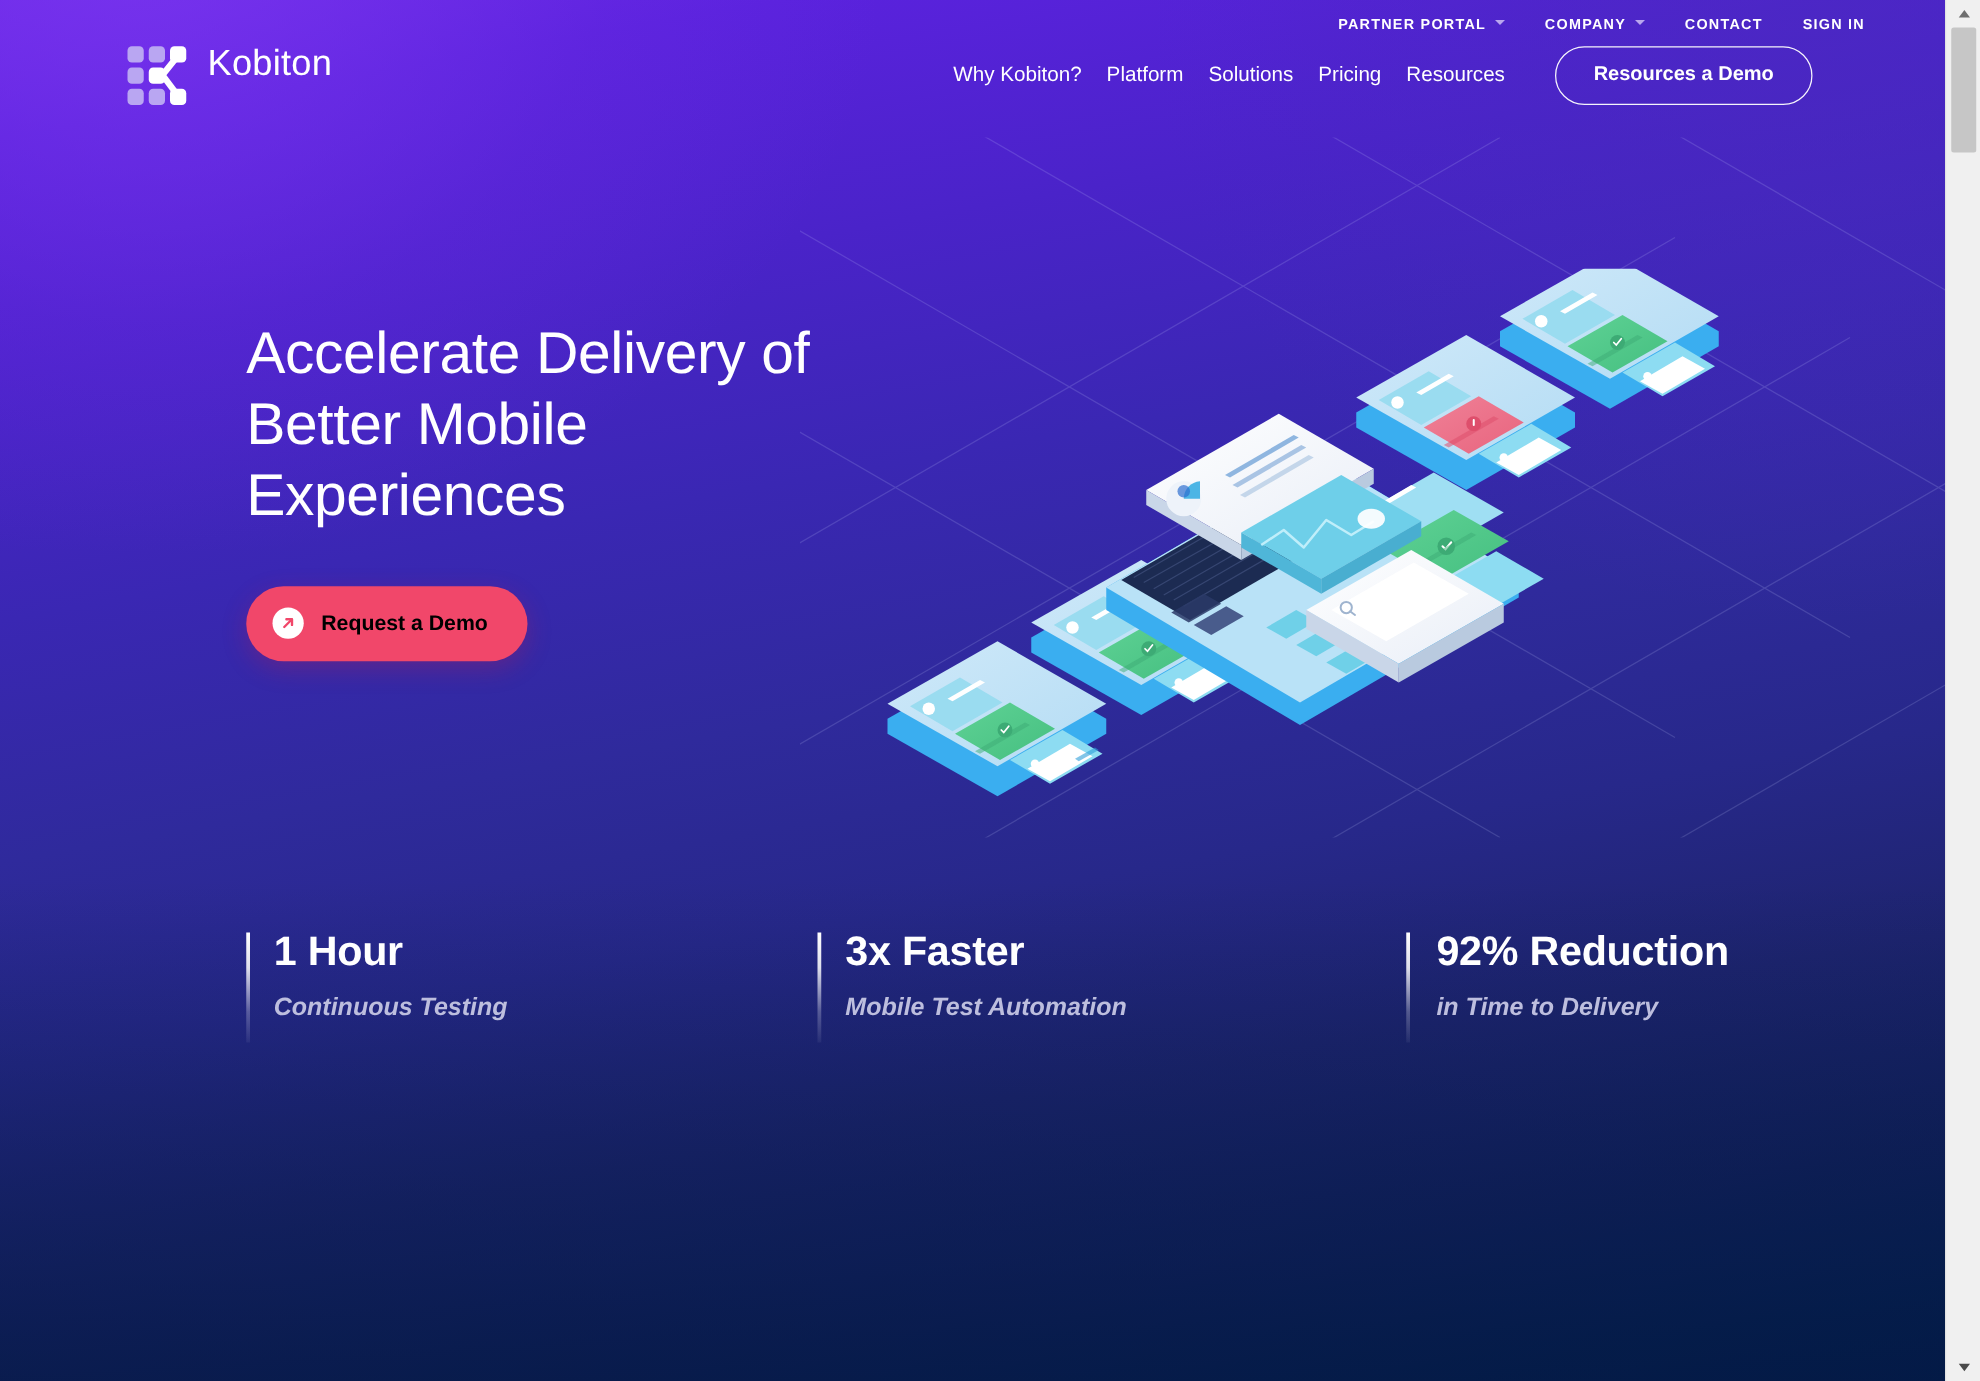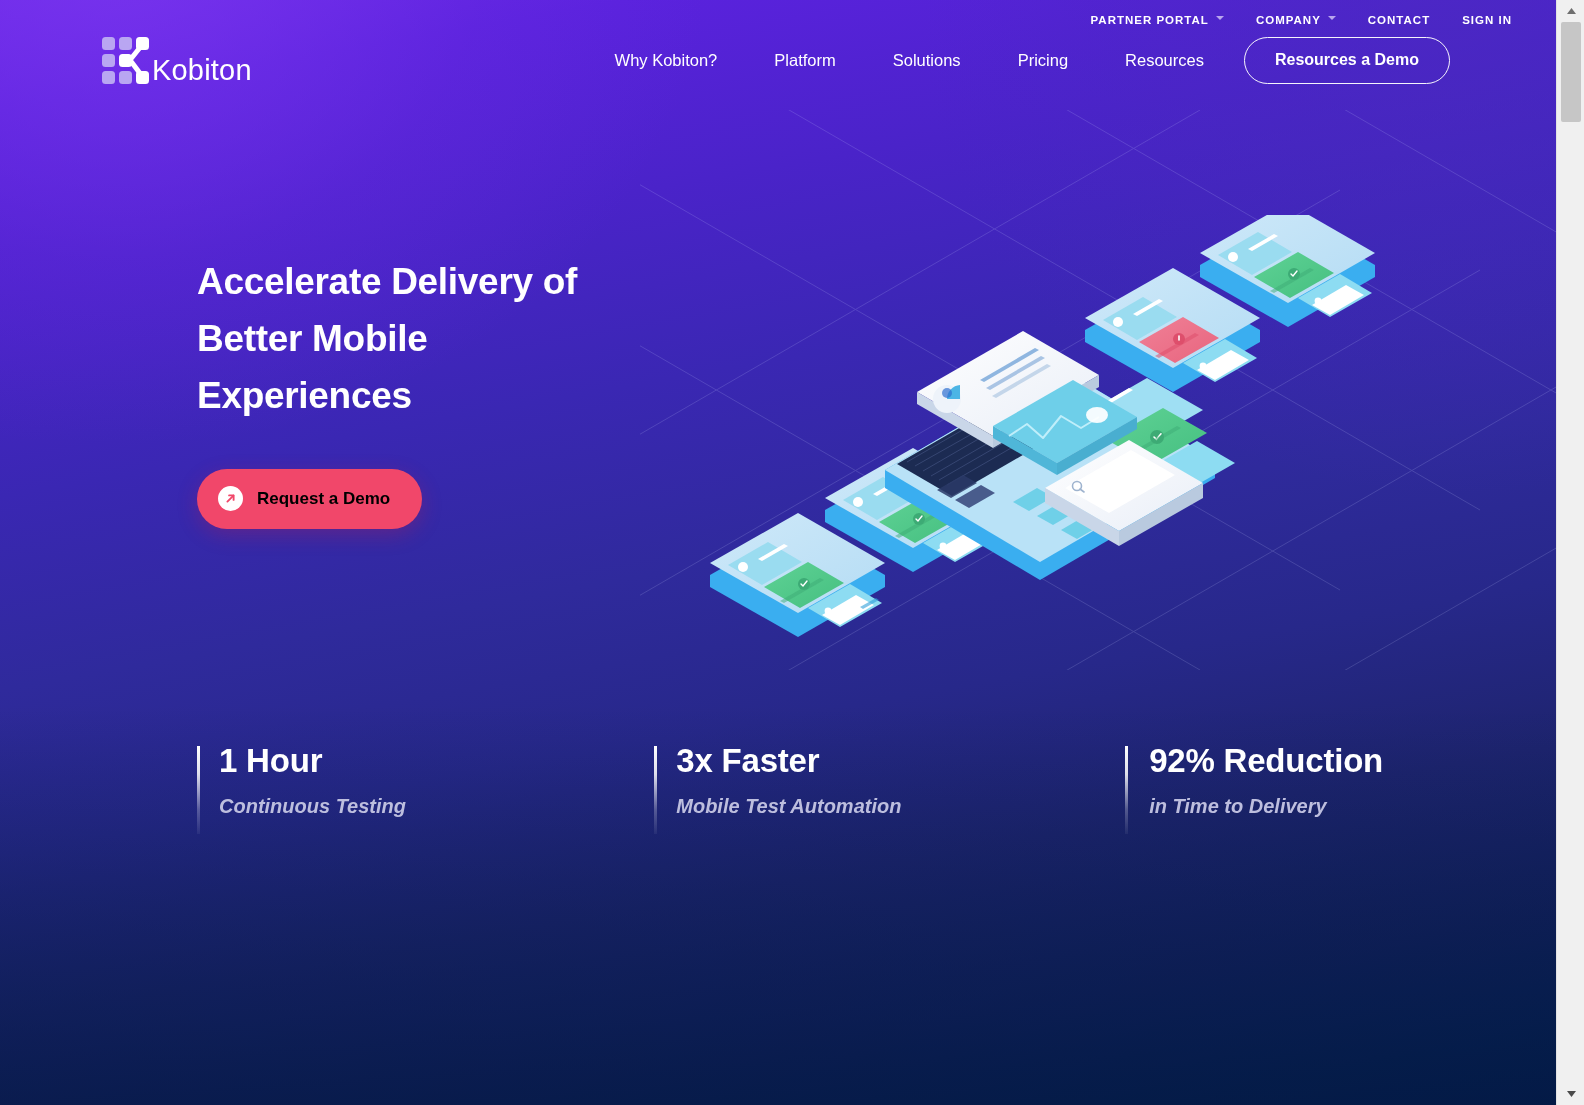--- a/index.html
+++ b/index.html
@@ -50,64 +50,64 @@
   
   .iso-grid {
     position:absolute; left:640px; top:110px; width:930px; height:560px;
     opacity:0.30; pointer-events:none;
   }
 
   
   .utility-bar {
     position:absolute; left:0; top:0; width:1556px; height:40px;
     display:flex; align-items:center; justify-content:flex-end;
-    padding-right:44px; gap:0px; z-index:40;
+    padding-right:64px; gap:0px; z-index:40;
   }
   .util-item {
     display:flex; align-items:center; gap:7px;
     color:#ffffff; font-size:11.5px; font-weight:bold; letter-spacing:1.0px;
     margin-left:32px; white-space:nowrap;
   }
   .util-caret { display:inline-block; width:8px; height:8px; position:relative; opacity:.85; }
   .util-caret:after {
     content:""; position:absolute; left:0; top:0;
     border-left:4px solid transparent; border-right:4px solid transparent;
     border-top:4px solid #cdbdf5;
   }
 
   .main-nav {
     position:absolute; left:0; top:33px; width:1556px; height:54px;
     display:flex; align-items:center; justify-content:flex-end;
     padding-right:106px; z-index:40;
   }
   .nav-link {
     color:#ffffff; font-size:16.5px; font-weight:500;
-    margin-left:57px; white-space:nowrap;
+    margin-left:20px; white-space:nowrap;
   }
   .nav-cta {
     margin-left:40px;
     border:1.5px solid rgba(255,255,255,0.95);
     border-radius:26px;
     padding:13px 30px 14px;
     color:#ffffff; font-size:16px; font-weight:bold;
     white-space:nowrap; background:transparent;
   }
 
   
   .logo {
     position:absolute; left:100px; top:35px;
-    display:flex; align-items:flex-end; z-index:40;
+    display:flex; align-items:flex-start; gap:14px; z-index:40;
   }
   .logo-mark { width:52px; height:52px; }
   .logo-word { color:#ffffff; font-size:29px; font-weight:500; letter-spacing:.2px; }
 
   
   .hero { position:absolute; left:197px; top:253px; width:620px; z-index:20; }
   .hero h1 {
-    color:#ffffff; font-size:37px; line-height:57px; font-weight:bold;
+    color:#ffffff; font-size:47px; line-height:57px; font-weight:normal;
     letter-spacing:-0.3px;
   }
   .hero p {
     margin-top:30px;
     color:#e9e6fb; font-size:19px; line-height:31.5px; font-weight:400;
     max-width:560px;
   }
   .demo-btn {
     margin-top:45px;
     display:inline-flex; align-items:center; gap:14px;

